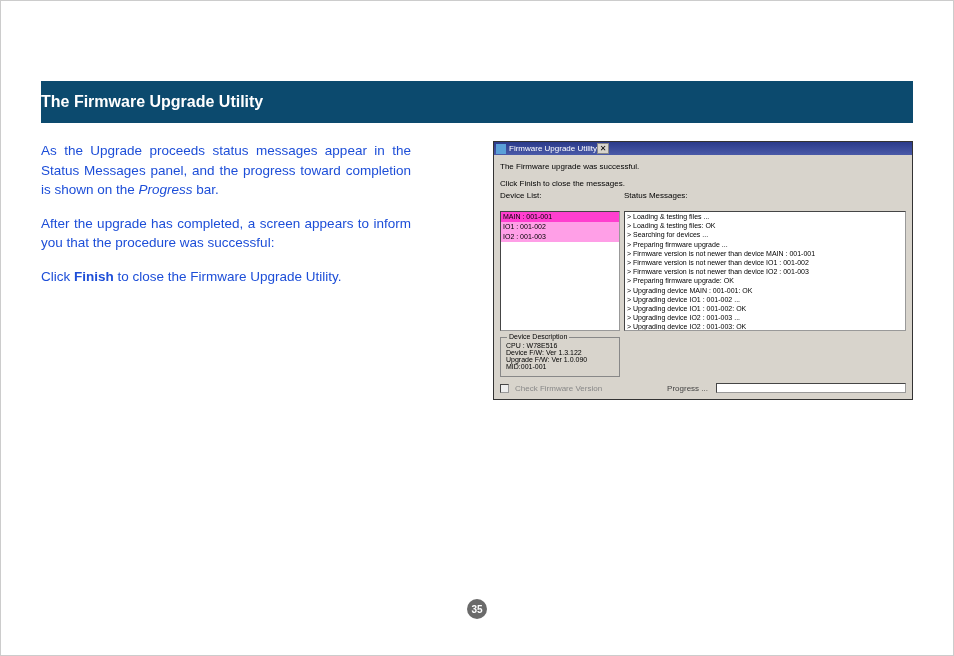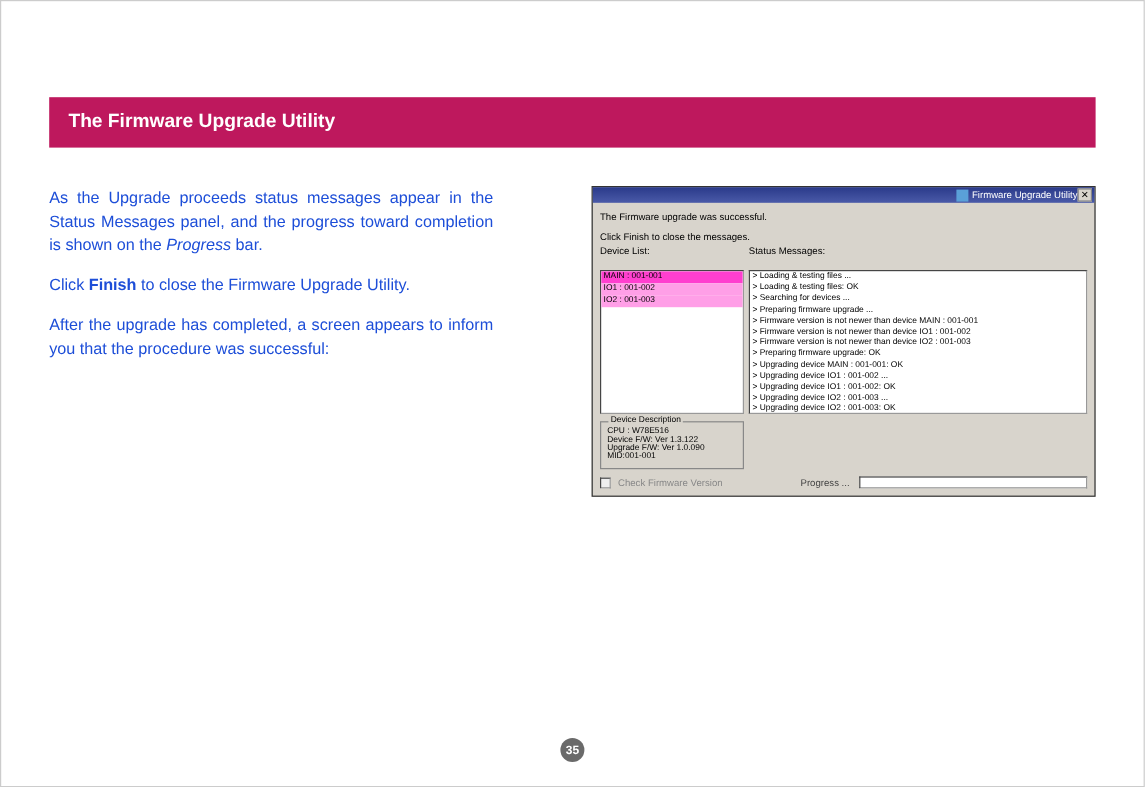--- a/index.html
+++ b/index.html
@@ -12,26 +12,26 @@
     border: 1px solid #ccc;
   }
   .page {
     position: absolute;
     left: 40px;
     top: 80px;
     right: 40px;
     bottom: 40px;
   }
   .section-header {
-    background: #be185d;
+    background: #0c4a6e;
     color: #fff;
     font-weight: bold;
     font-size: 16px;
-    padding: 12px 16px;
-    margin-bottom: 32px;
+    padding: 12px 0;
+    margin-bottom: 18px;
   }
   .body-row {
     display: flex;
     gap: 24px;
   }
   .text-col {
     flex: 0 0 370px;
     font-size: 13.5px;
     line-height: 1.45;
     color: #1d4ed8;
@@ -52,21 +52,21 @@
     background: #d8d4cc;
     font-size: 8px;
     font-family: "Tahoma", Arial, sans-serif;
     color: #000;
   }
   .dlg-titlebar {
     background: linear-gradient(#2a3a8a, #4a5aa8);
     color: #fff;
     display: flex;
     align-items: center;
-    justify-content: flex-end;
+    justify-content: flex-start;
     padding: 1px 2px;
     font-size: 8px;
   }
   .dlg-titlebar .title { display: flex; align-items: center; gap: 3px; }
   .dlg-titlebar .icon {
     width: 10px; height: 10px;
     background: #5aa0d8;
     display: inline-block;
   }
   .dlg-close {
@@ -140,21 +140,21 @@
     text-align: center;
     line-height: 16px;
     box-shadow: inset 1px 1px 0 #fff;
   }
   .btn.disabled { color: #9a9a9a; }
   .btn.default { border: 1px solid #000; }
   .spacer { flex: 1; }
   .page-number {
     position: absolute;
     left: 0; right: 0;
-    bottom: 20px;
+    bottom: 36px;
     display: flex;
     justify-content: center;
   }
   .page-number .badge {
     width: 20px; height: 20px;
     border-radius: 50%;
     background: #6a6a6a;
     color: #fff;
     font-size: 10px;
     font-weight: bold;
@@ -169,24 +169,24 @@
 <div class="page">
   <div class="section-header">
     <span>The Firmware Upgrade Utility</span>
   </div>
 
   <div class="body-row">
     <div class="text-col">
       <p>
         <span>As the Upgrade proceeds status messages appear in the Status Messages panel, and the progress toward completion is shown on the </span><span class="italic">Progress</span><span> bar.</span>
       </p>
+      <p>After the upgrade has completed, a screen appears to inform you that the procedure was successful:</p>
       <p>
         <span>Click </span><span class="bold">Finish</span><span> to close the Firmware Upgrade Utility.</span>
       </p>
-      <p>After the upgrade has completed, a screen appears to inform you that the procedure was successful:</p>
     </div>
 
     <div class="figure-col">
       <div class="dialog">
         <div class="dlg-titlebar">
           <span class="title">
             <span class="icon"></span>
             <span>Firmware Upgrade Utility</span>
           </span>
           <span class="dlg-close">✕</span>

